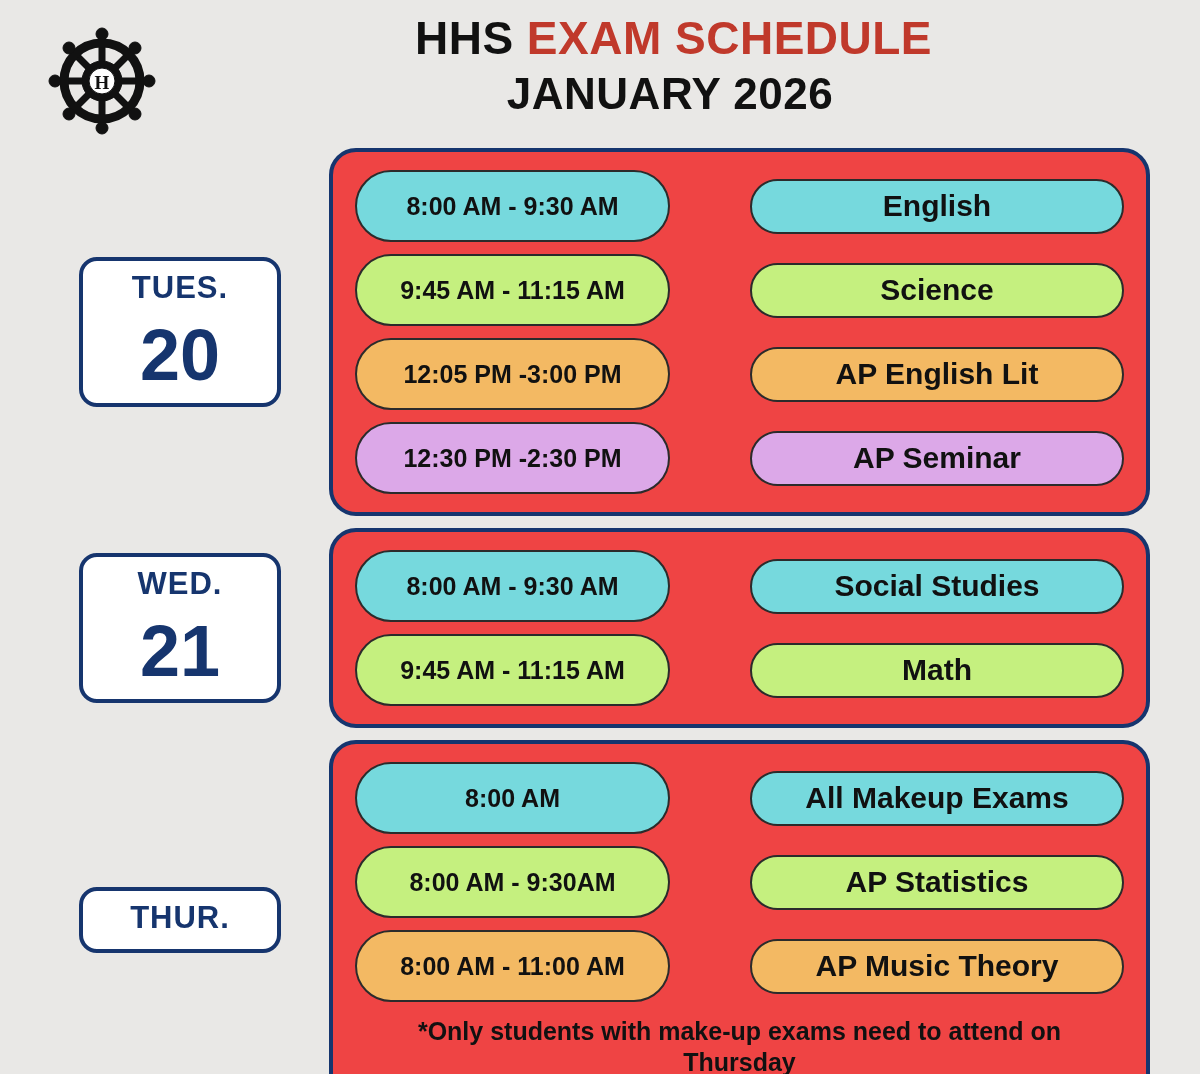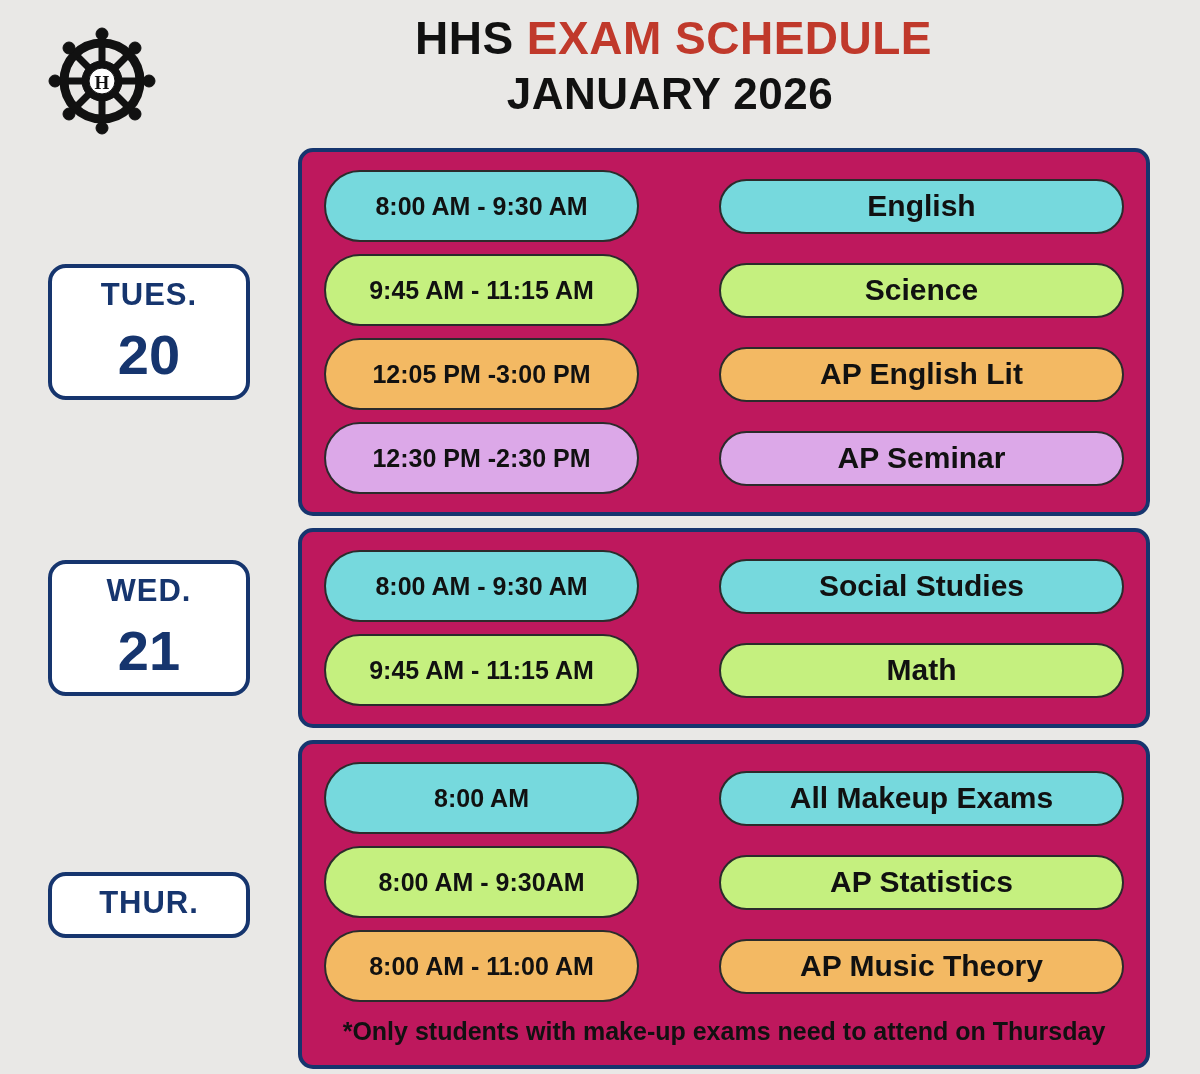--- a/index.html
+++ b/index.html
@@ -63,48 +63,49 @@
     display: flex;
     align-items: center;
     margin-bottom: 12px;
   }
   .day-badge-wrap {
     width: 298px;
     flex: none;
     display: flex;
     justify-content: center;
     align-items: center;
+    padding-left: 31px;
   }
   .day-badge {
     width: 202px;
     background: #ffffff;
     border: 4px solid #16356e;
     border-radius: 18px;
     text-align: center;
     padding: 10px 0 14px 0;
     box-sizing: border-box;
   }
   .day-name {
     font-size: 31px;
     font-weight: bold;
     color: #16356e;
     letter-spacing: 1px;
     line-height: 1.1;
   }
   .day-num {
-    font-size: 56px;
+    font-size: 72px;
     font-weight: bold;
     color: #16356e;
     line-height: 0.95;
     margin-top: 16px;
   }
   .card {
-    background: #be185d;
+    background: #ef4444;
     border: 4px solid #16356e;
-    border-radius: 15px;
+    border-radius: 27px;
     box-sizing: border-box;
     padding: 18px 22px;
     flex: 1;
     margin-right: 50px;
   }
   .exam-line {
     display: flex;
     align-items: center;
     margin-bottom: 12px;
   }

